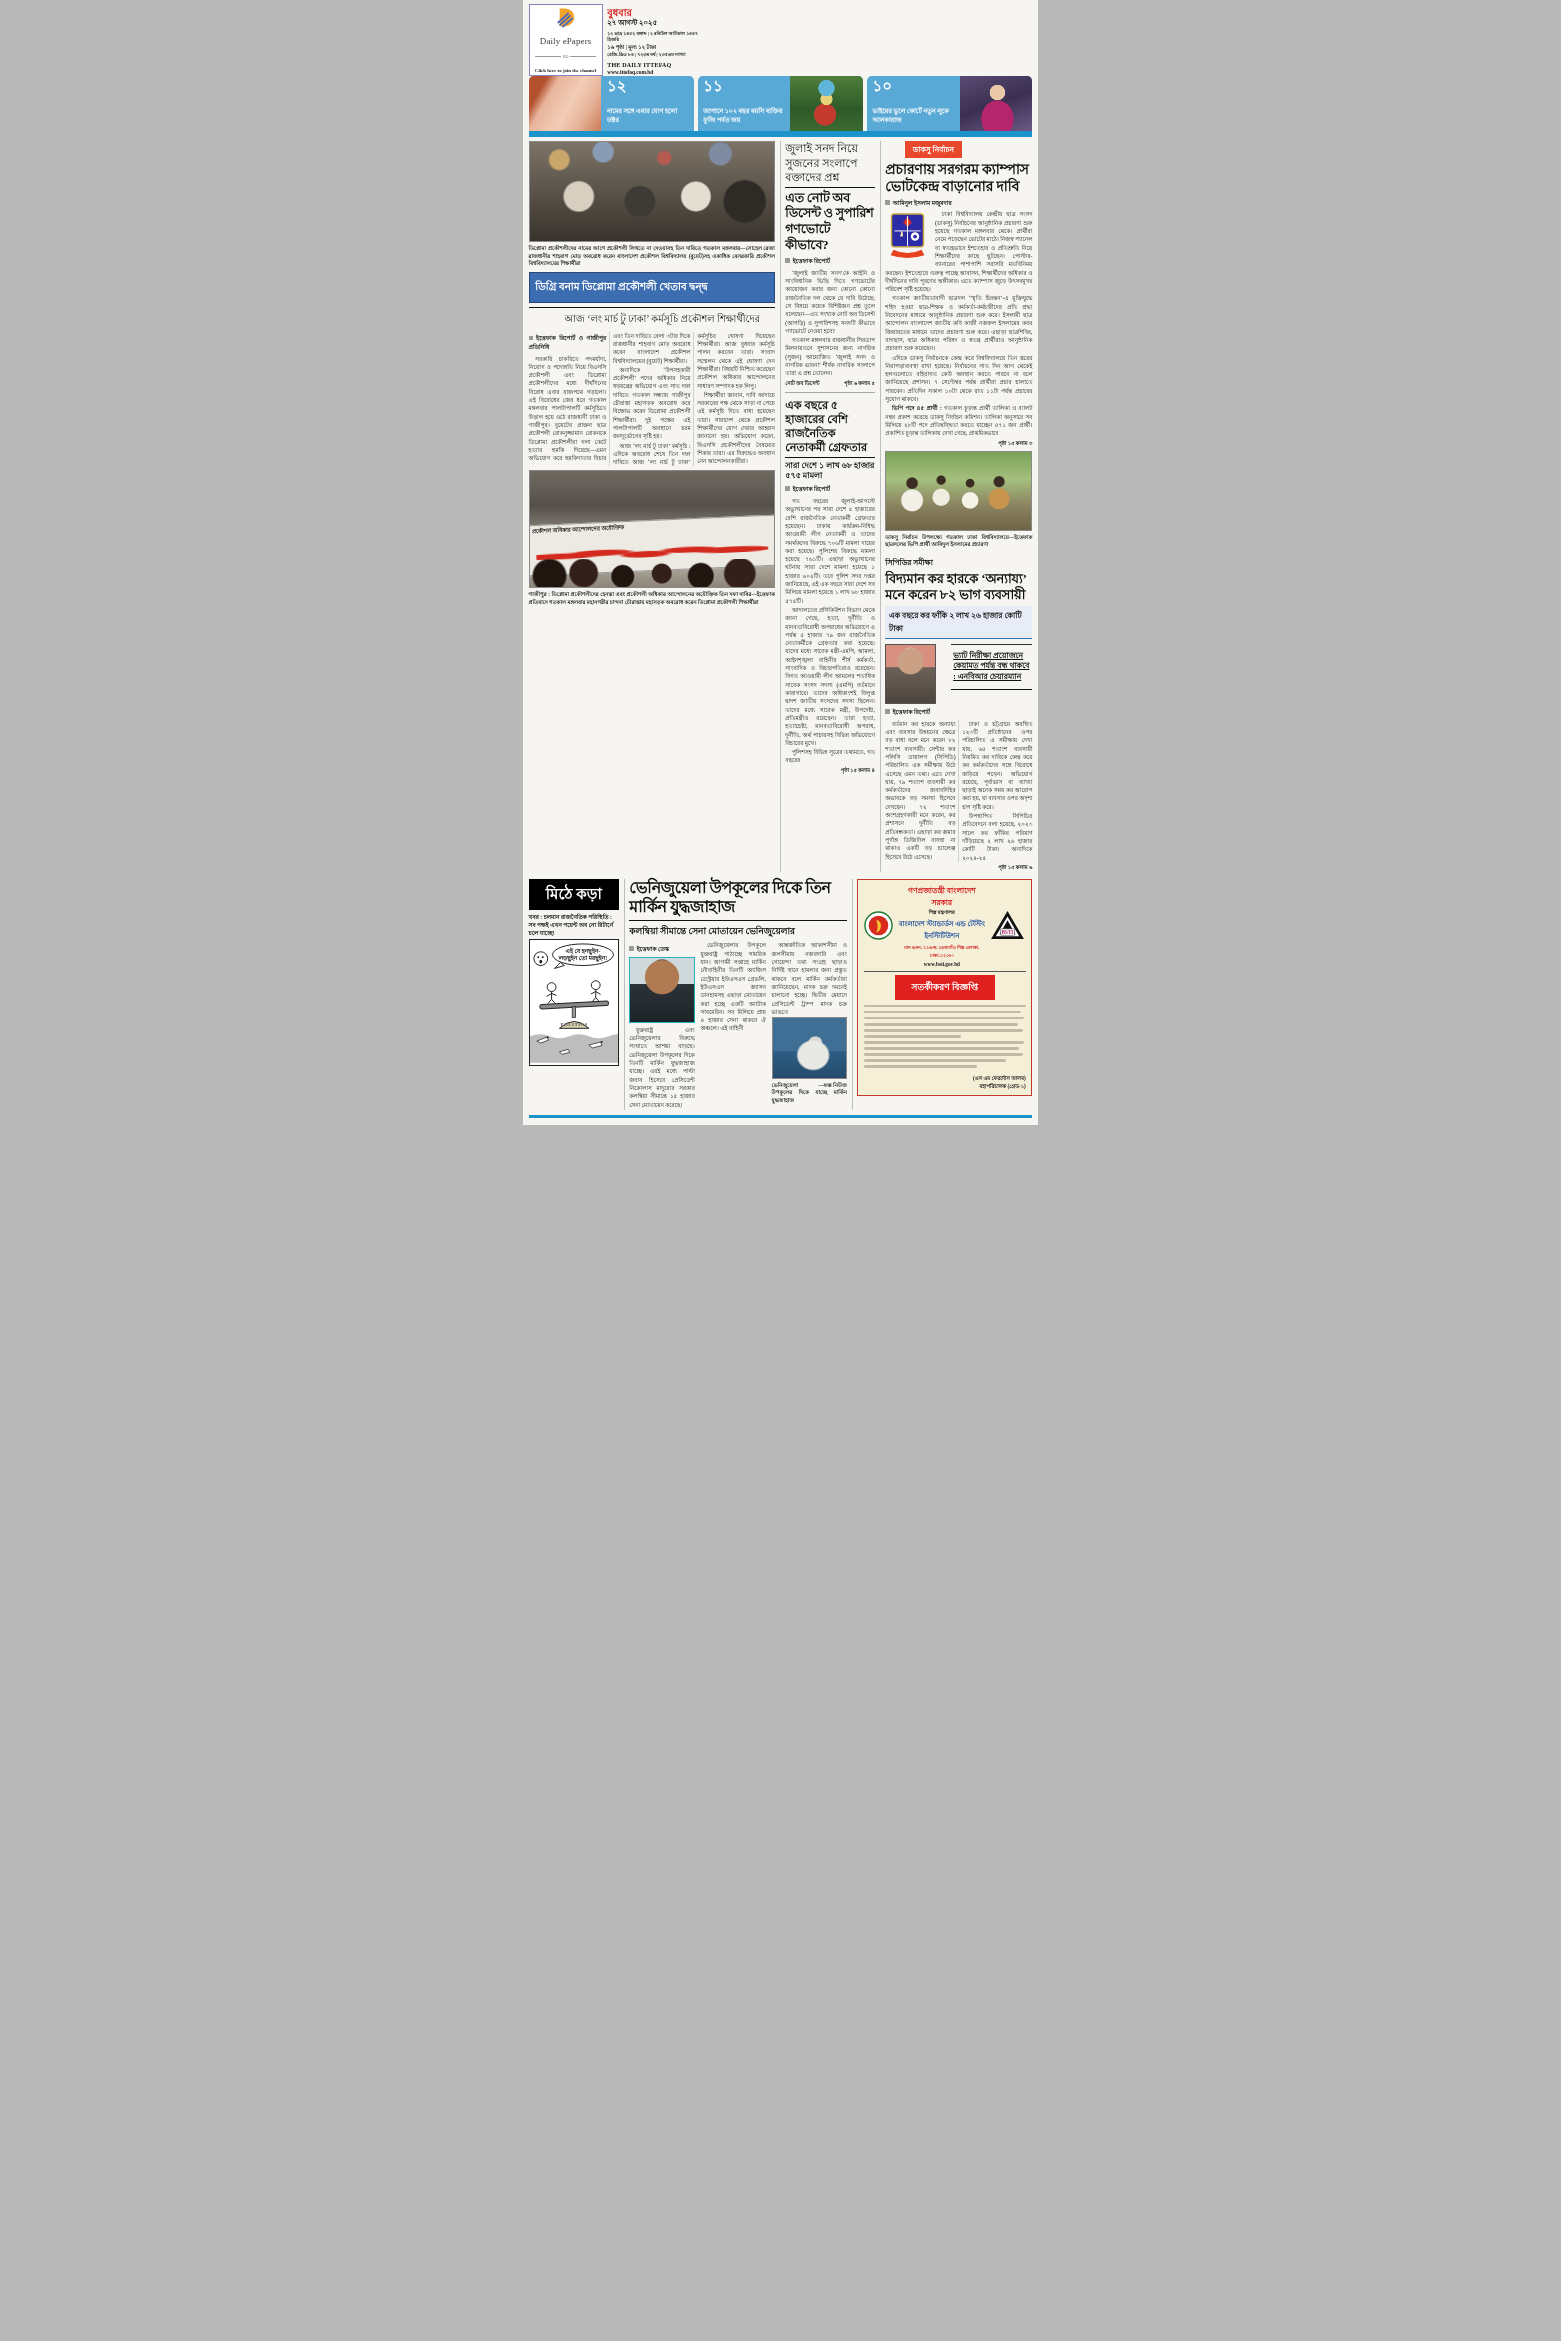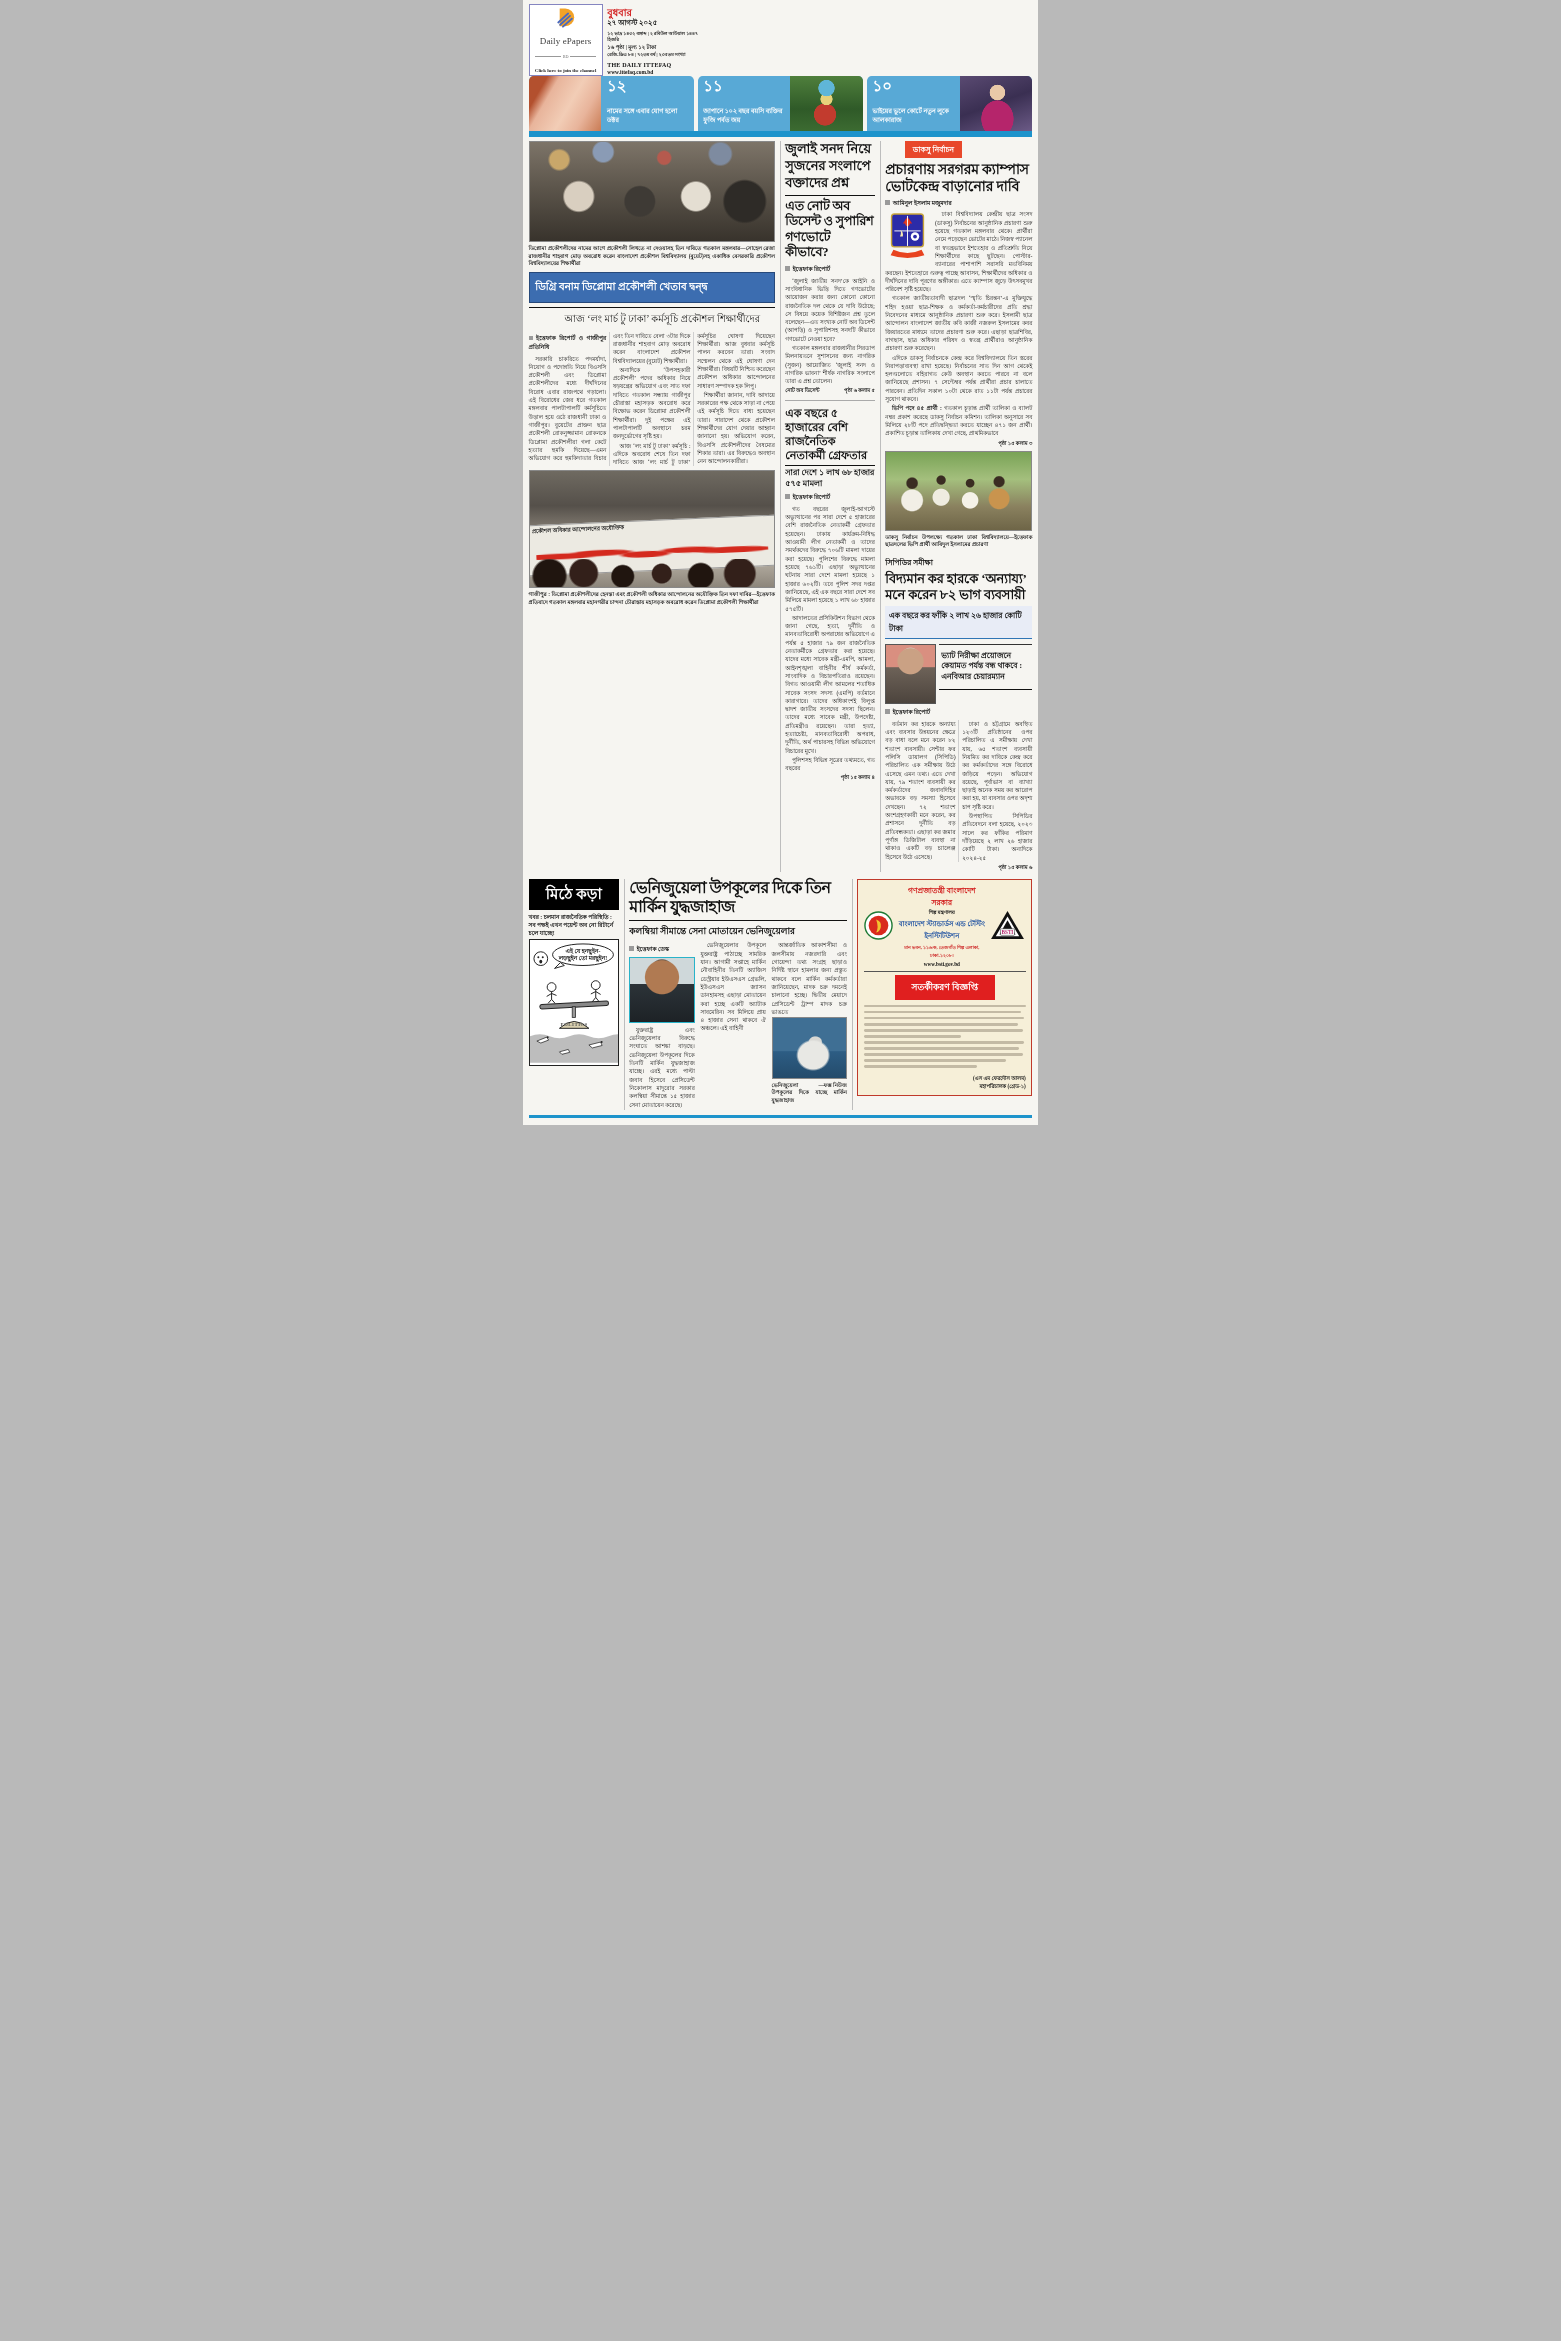--- a/index.html
+++ b/index.html
@@ -61,38 +61,38 @@
   .bodytext p { text-indent:6.6px; margin-bottom:0.9px; }
   .cols3 { column-count:3; column-gap:6.6px; column-rule:0.5px solid #cfcfcf; }
   .cols2 { column-count:2; column-gap:6.6px; column-rule:0.5px solid #cfcfcf; }
   .photo2 { height:118px; margin-top:3.7px; background:linear-gradient(180deg,#6f6a61 0%,#55504a 30%,#8d867b 55%,#b9b2a6 75%,#8d867b 100%); }
   .banner-strip { position:absolute; left:-2%; right:-2%; bottom:14%; height:44%; background:#eceae2; transform:rotate(-2.5deg); border:0.5px solid #999; overflow:hidden; }
   .banner-small { font-size:5.6px; font-weight:bold; color:#222; padding:0.9px 6.6px; white-space:nowrap; }
   .banner-red { position:absolute; left:4%; top:34%; width:92%; height:60%;
     background:radial-gradient(ellipse at 10% 50%,#d42a1e 0 12%,transparent 16%),radial-gradient(ellipse at 28% 44%,#d42a1e 0 11%,transparent 15%),radial-gradient(ellipse at 47% 55%,#d42a1e 0 12%,transparent 16%),radial-gradient(ellipse at 66% 46%,#d42a1e 0 11%,transparent 15%),radial-gradient(ellipse at 85% 52%,#d42a1e 0 12%,transparent 16%); filter:blur(0.5px); }
   .heads { position:absolute; bottom:0; width:100%; height:24%; background:radial-gradient(circle at 8% 60%,#20150f 0 7%,transparent 8%),radial-gradient(circle at 22% 50%,#33201a 0 7%,transparent 8%),radial-gradient(circle at 38% 62%,#20150f 0 7%,transparent 8%),radial-gradient(circle at 54% 52%,#33201a 0 7%,transparent 8%),radial-gradient(circle at 70% 60%,#20150f 0 7%,transparent 8%),radial-gradient(circle at 86% 52%,#33201a 0 7%,transparent 8%); }
 
-  .mid-kicker { font-size:13px; font-weight:700; line-height:1.3; }
+  .mid-kicker { font-size:11px; font-weight:400; line-height:1.3; }
   .mid-rule { border:none; border-top:1.4px solid #111; margin:2.8px 0; }
   .mid-headline { font-size:12.6px; font-weight:900; line-height:1.24; letter-spacing:-0.2px; }
   .jump { display:flex; justify-content:space-between; font-size:5.2px; font-weight:bold; margin-top:1.9px; }
   .divider-h { border:none; border-top:0.5px solid #aaa; margin:4.7px 0; }
   .arrest-headline { font-size:11.2px; font-weight:900; line-height:1.25; }
   .arrest-sub { font-size:8px; font-weight:900; line-height:1.3; margin:2.8px 0; }
 
   .tag-red { display:inline-block; background:#e8482b; color:#fff; font-size:7.5px; font-weight:bold; padding:2.3px 7.5px; margin-bottom:2.8px;margin-left:20px; }
   .daksu-headline { font-size:14px; font-weight:900; line-height:1.22; letter-spacing:-0.2px; }
   .du-logo { float:left; width:45px; height:50px; margin:1.9px 4.7px 1.9px 0; }
   .vp-lead { font-weight:900; }
   .photo-rally { height:80px; margin-top:2.8px; background:radial-gradient(circle at 18% 62%,#f2efe6 0 8%,transparent 9%),radial-gradient(circle at 38% 58%,#efece0 0 8%,transparent 9%),radial-gradient(circle at 58% 62%,#f5f2e8 0 8%,transparent 9%),radial-gradient(circle at 78% 60%,#c9944e 0 8%,transparent 9%),radial-gradient(circle at 18% 40%,#3a2c22 0 4%,transparent 5%),radial-gradient(circle at 38% 36%,#3a2c22 0 4%,transparent 5%),radial-gradient(circle at 58% 40%,#3a2c22 0 4%,transparent 5%),radial-gradient(circle at 78% 38%,#3a2c22 0 4%,transparent 5%),linear-gradient(180deg,#79a356 0%,#a4bf7d 35%,#8a815f 70%,#6e6547 100%); }
 
   .cpd-kicker { font-size:7.5px; font-weight:900; margin-top:4.7px; }
   .cpd-headline { font-size:13px; font-weight:900; line-height:1.22; letter-spacing:-0.2px; margin:1.9px 0; }
   .cpd-band { background:#e8ecf6; border-bottom:1.4px solid #2f75b5; font-size:7.7px; font-weight:900; padding:3.3px 3.7px; margin:2.8px 0 4.7px; }
-  .cpd-row { display:grid; grid-template-columns:51px 1fr; gap:3px; align-items:start; margin-bottom:2.8px; }
+  .cpd-row { display:grid; grid-template-columns:51px 1fr; gap:15px; align-items:start; margin-bottom:2.8px;text-decoration:underline; }
   .portrait { height:60px; border:0.9px solid #555; background:radial-gradient(circle at 50% 28%,#caa184 0 26%,transparent 28%),radial-gradient(circle at 50% 20%,#d8d8d8 0 16%,transparent 18%),linear-gradient(180deg,#d98f80 0 38%,#6d6258 39%,#4c443d 100%); }
   .quote { border-top:0.9px solid #333; border-bottom:1.4px solid #111; padding:5.6px 1.9px; font-size:7.7px; font-weight:900; line-height:1.4; }
 
   
   .bottom { display:grid; grid-template-columns:95px 228px 1fr; gap:0; margin-top:6.6px; }
   .bottom > .bcol { padding:0 4.7px; }
   .bottom > .bcol + .bcol { border-left:0.5px solid #bdbdbd; }
   .bottom > .bcol:first-child { padding-left:0; }
   .bottom > .bcol:last-child { padding-right:0; }
   .cartoon-title { background:#000; color:#fff; text-align:center; font-size:15px; font-weight:900; padding:3.3px 1.9px; }

